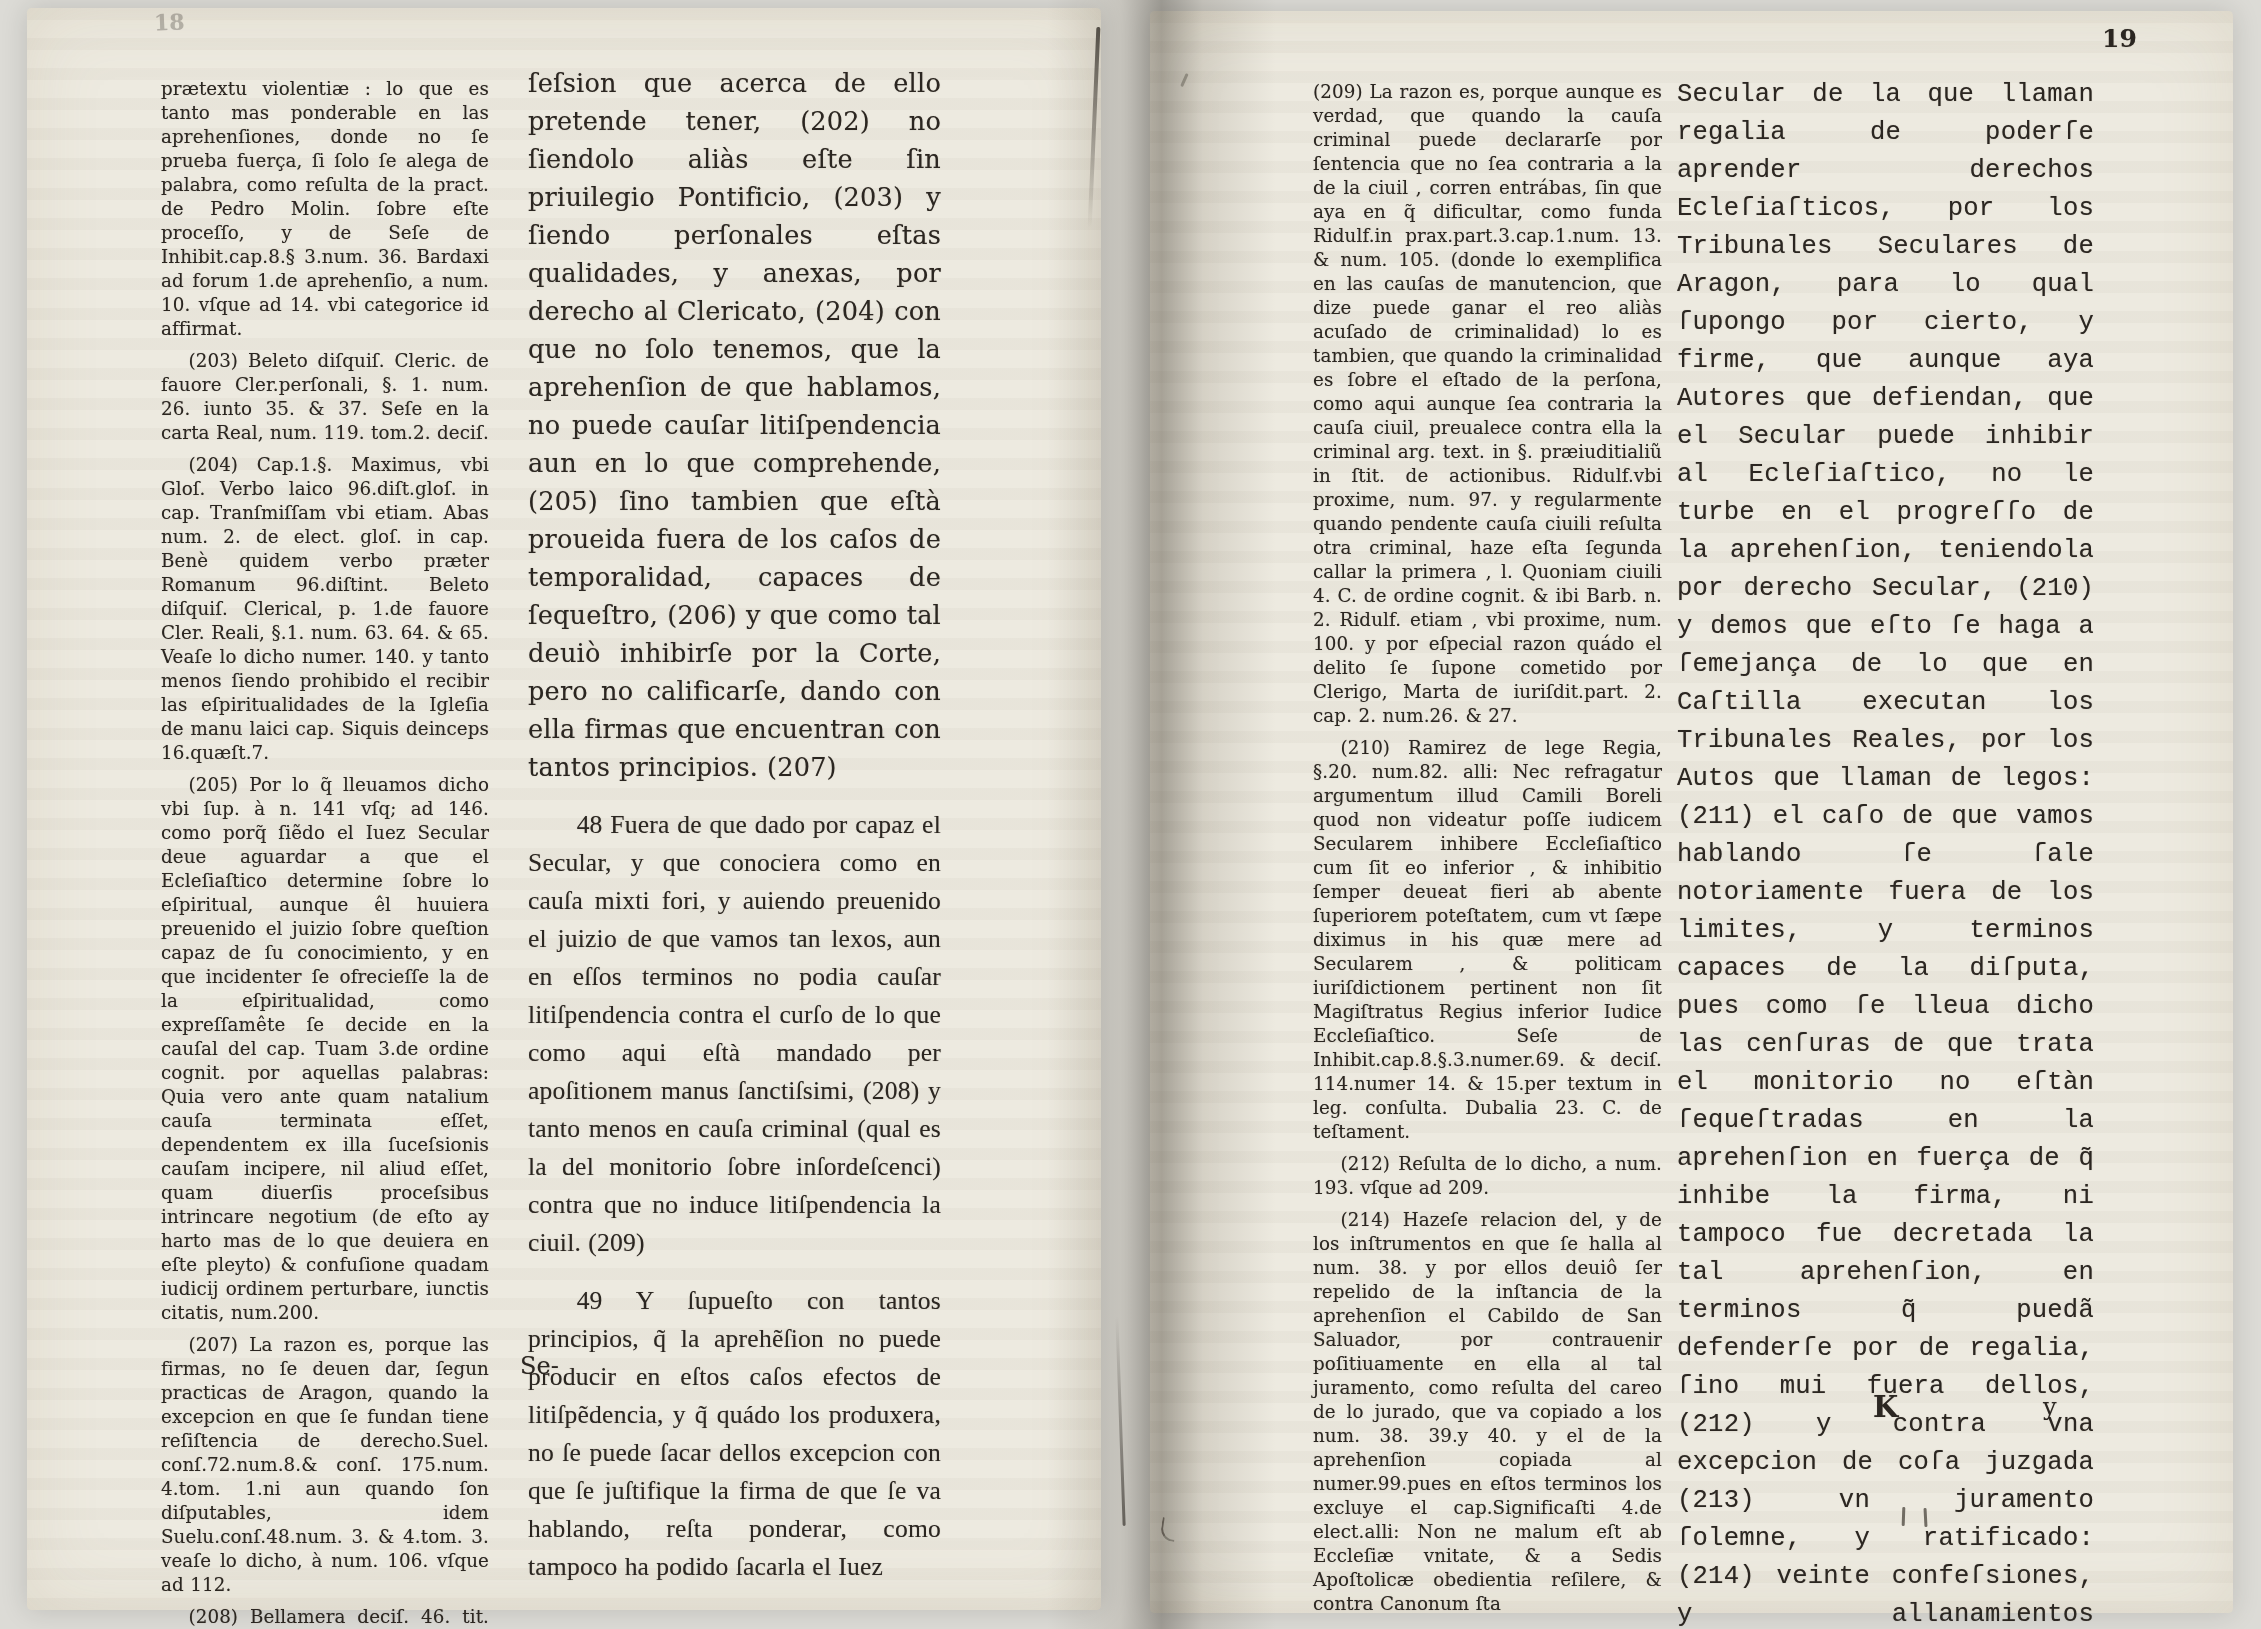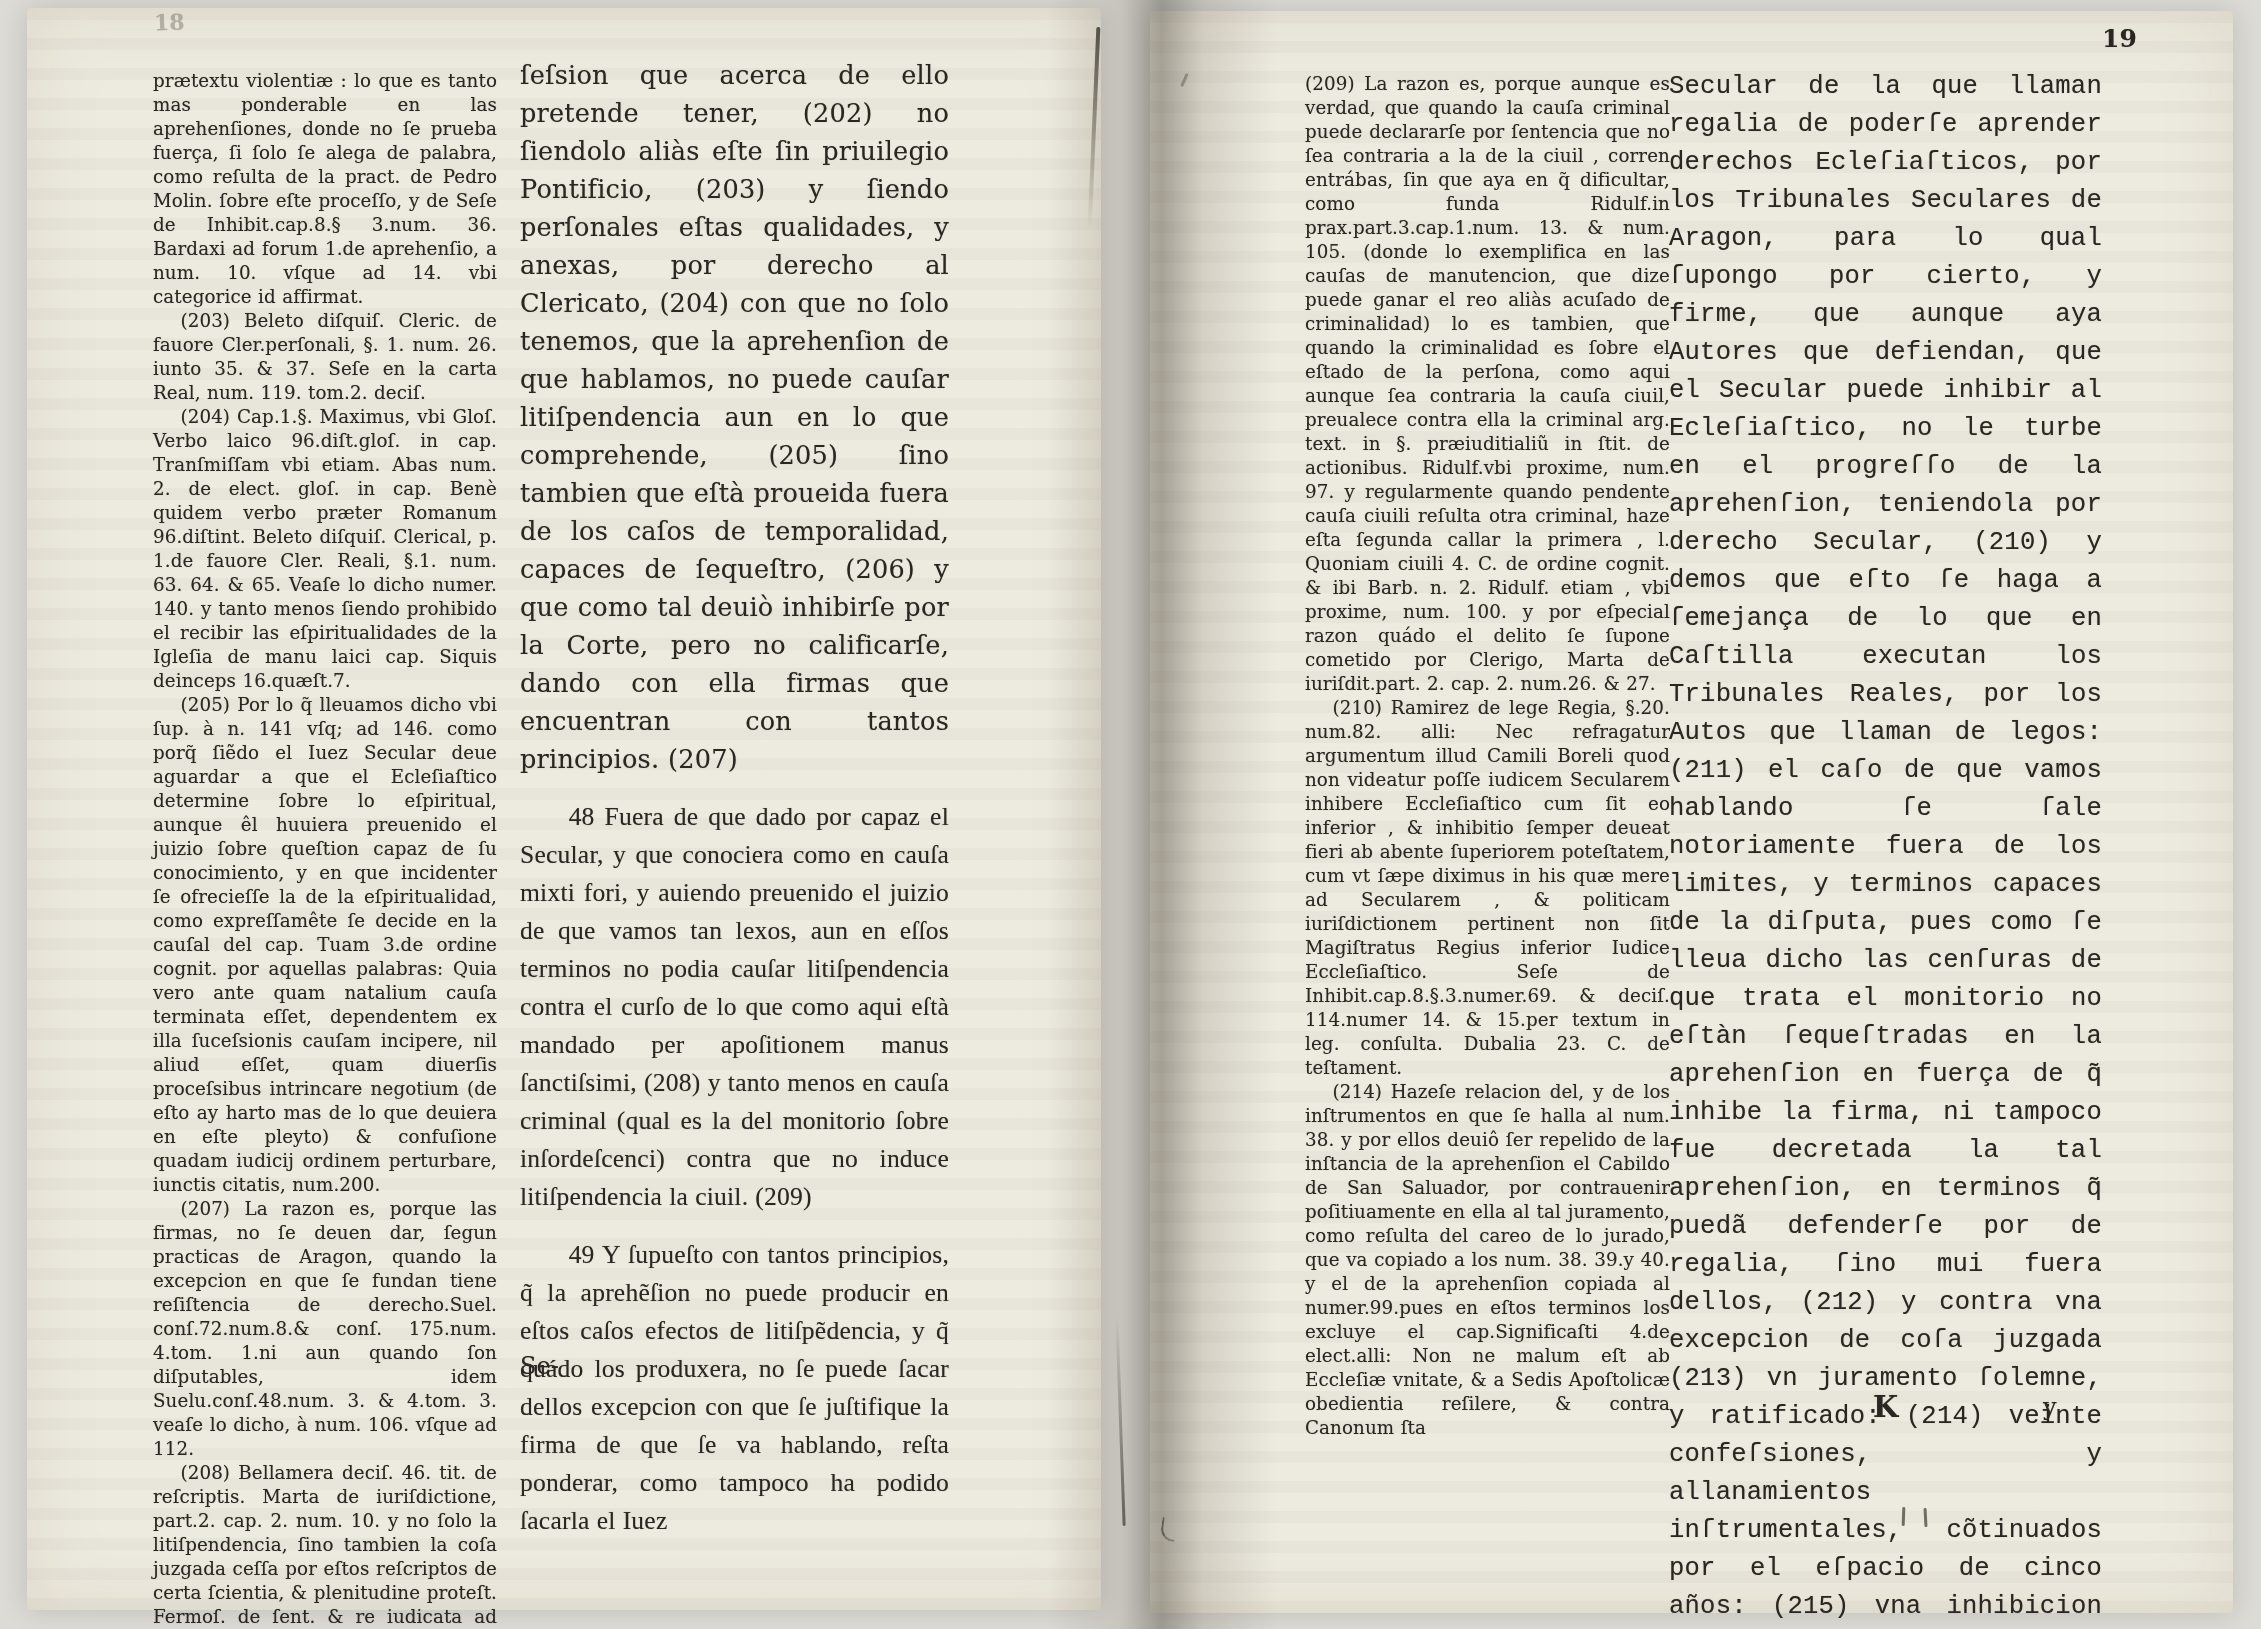--- a/index.html
+++ b/index.html
@@ -37,21 +37,21 @@
 
   .col{position:absolute;text-align:justify;}
   .notes-col{font-size:18.3px;line-height:24px;letter-spacing:0.1px;}
   .main-col{font-size:25.6px;line-height:38px;letter-spacing:0.2px;}
   #col-left-notes{left:153px;top:69px;width:344px;}
   #col-left-main{left:520px;top:56px;width:429px;}
   #col-right-notes{left:1305px;top:72px;width:365px;}
   #col-right-main{left:1669px;top:68px;width:433px;font-family:Liberation Mono, monospace;}
 
   .col p{
-    margin:0;
+    margin:8px;
     text-shadow:0 0 0.9px rgba(48,38,26,.34);
     word-spacing:0.5px;
   }
   .note-p{text-indent:1.5em;}
   .first-p{text-indent:0;}
   .num-para{text-indent:1.9em;margin-top:20px !important;font-family:Liberation Serif, serif;}
 
   .pagenum{
     position:absolute;font-size:25px;font-weight:bold;
     text-shadow:0 0 0.9px rgba(48,38,26,.4);
@@ -112,20 +112,21 @@
   <p class="first-p">ſeſsion que acerca de ello pretende tener, (202) no ſiendolo aliàs eſte ſin priuilegio Pontificio, (203) y ſiendo perſonales eſtas qualidades, y anexas, por derecho al Clericato, (204) con que no ſolo tenemos, que la aprehenſion de que hablamos, no puede cauſar litiſpendencia aun en lo que comprehende, (205) ſino tambien que eſtà proueida fuera de los caſos de temporalidad, capaces de ſequeſtro, (206) y que como tal deuiò inhibirſe por la Corte, pero no calificarſe, dando con ella firmas que encuentran con tantos principios. (207)</p>
   <p class="num-para">48   Fuera de que dado por capaz el Secular, y que conociera como en cauſa mixti fori, y auiendo preuenido el juizio de que vamos tan lexos, aun en eſſos terminos no podia cauſar litiſpendencia contra el curſo de lo que como aqui eſtà mandado per apoſitionem manus ſanctiſsimi, (208) y tanto menos en cauſa criminal (qual es la del monitorio ſobre inſordeſcenci) contra que no induce litiſpendencia la ciuil. (209)</p>
   <p class="num-para">49   Y ſupueſto con tantos principios, q̃ la aprehẽſion no puede producir en eſtos caſos efectos de litiſpẽdencia, y q̃ quádo los produxera, no ſe puede ſacar dellos excepcion con que ſe juſtifique la firma de que ſe va hablando, reſta ponderar, como tampoco ha podido ſacarla el Iuez</p>
 </div>
 
 <div class="catchword" id="catchword-left">Se-</div>
 
 <div class="col notes-col" id="col-right-notes">
   <p class="note-p first-p">(209)   La razon es, porque aunque es verdad, que quando la cauſa criminal puede declararſe por ſentencia que no ſea contraria a la de la ciuil , corren entrábas, ſin que aya en q̃ dificultar, como funda Ridulf.in prax.part.3.cap.1.num. 13. &amp; num. 105. (donde lo exemplifica en las cauſas de manutencion, que dize puede ganar el reo aliàs acuſado de criminalidad) lo es tambien, que quando la criminalidad es ſobre el eſtado de la perſona, como aqui aunque ſea contraria la cauſa ciuil, preualece contra ella la criminal arg. text. in §. præiuditialiũ in ſtit. de actionibus. Ridulf.vbi proxime, num. 97. y regularmente quando pendente cauſa ciuili reſulta otra criminal, haze eſta ſegunda callar la primera , l. Quoniam ciuili 4. C. de ordine cognit. &amp; ibi Barb. n. 2. Ridulf. etiam , vbi proxime, num. 100. y por eſpecial razon quádo el delito ſe ſupone cometido por Clerigo, Marta de iuriſdit.part. 2. cap. 2. num.26. &amp; 27.</p>
   <p class="note-p">(210)   Ramirez de lege Regia, §.20. num.82. alli: Nec refragatur argumentum illud Camili Boreli quod non videatur poſſe iudicem Secularem inhibere Eccleſiaſtico cum ſit eo inferior , &amp; inhibitio ſemper deueat fieri ab abente ſuperiorem poteſtatem, cum vt ſæpe diximus in his quæ mere ad Secularem , &amp; politicam iuriſdictionem pertinent non ſit Magiſtratus Regius inferior Iudice Eccleſiaſtico. Seſe de Inhibit.cap.8.§.3.numer.69. &amp; deciſ. 114.numer 14. &amp; 15.per textum in leg. conſulta. Dubalia 23. C. de teſtament.</p>
+  <p class="note-p">(212)   Reſulta de lo dicho, a num. 193. vſque ad 209.</p>
   <p class="note-p">(214)   Hazeſe relacion del, y de los inſtrumentos en que ſe halla al num. 38. y por ellos deuiô ſer repelido de la inſtancia de la aprehenſion el Cabildo de San Saluador, por contrauenir poſitiuamente en ella al tal juramento, como reſulta del careo de lo jurado, que va copiado a los num. 38. 39.y 40. y el de la aprehenſion copiada al numer.99.pues en eſtos terminos los excluye el cap.Significaſti 4.de elect.alli: Non ne malum eſt ab Eccleſiæ vnitate, &amp; a Sedis Apoſtolicæ obedientia reſilere, &amp; contra Canonum ſta</p>
 </div>
 
 <div class="col main-col" id="col-right-main">
   <p class="first-p">Secular de la que llaman regalia de poderſe aprender derechos Ecleſiaſticos, por los Tribunales Seculares de Aragon, para lo qual ſupongo por cierto, y firme, que aunque aya Autores que defiendan, que el Secular puede inhibir al Ecleſiaſtico, no le turbe en el progreſſo de la aprehenſion, teniendola por derecho Secular, (210) y demos que eſto ſe haga a ſemejança de lo que en Caſtilla executan los Tribunales Reales, por los Autos que llaman de legos: (211) el caſo de que vamos hablando ſe ſale notoriamente fuera de los limites, y terminos capaces de la diſputa, pues como ſe lleua dicho las cenſuras de que trata el monitorio no eſtàn ſequeſtradas en la aprehenſion en fuerça de q̃ inhibe la firma, ni tampoco fue decretada la tal aprehenſion, en terminos q̃ puedã defenderſe por de regalia, ſino mui fuera dellos, (212) y contra vna excepcion de coſa juzgada (213) vn juramento ſolemne, y ratificado: (214) veinte confeſsiones, y allanamientos inſtrumentales, cõtinuados por el eſpacio de cinco años: (215) vna inhibicion de la Rota de que tanto antes eſtaua hecha fee en los regiſtros comunes de aquellos Tribunales : (216) vna excepcion de excomunion, que obſeruauan los aprendientes , quando obtuuieron la aprehenſion ,</p>
 </div>
 
 <div class="catchword" id="signature-k">K</div>
 <div class="catchword" id="catchword-right">y</div>
 

